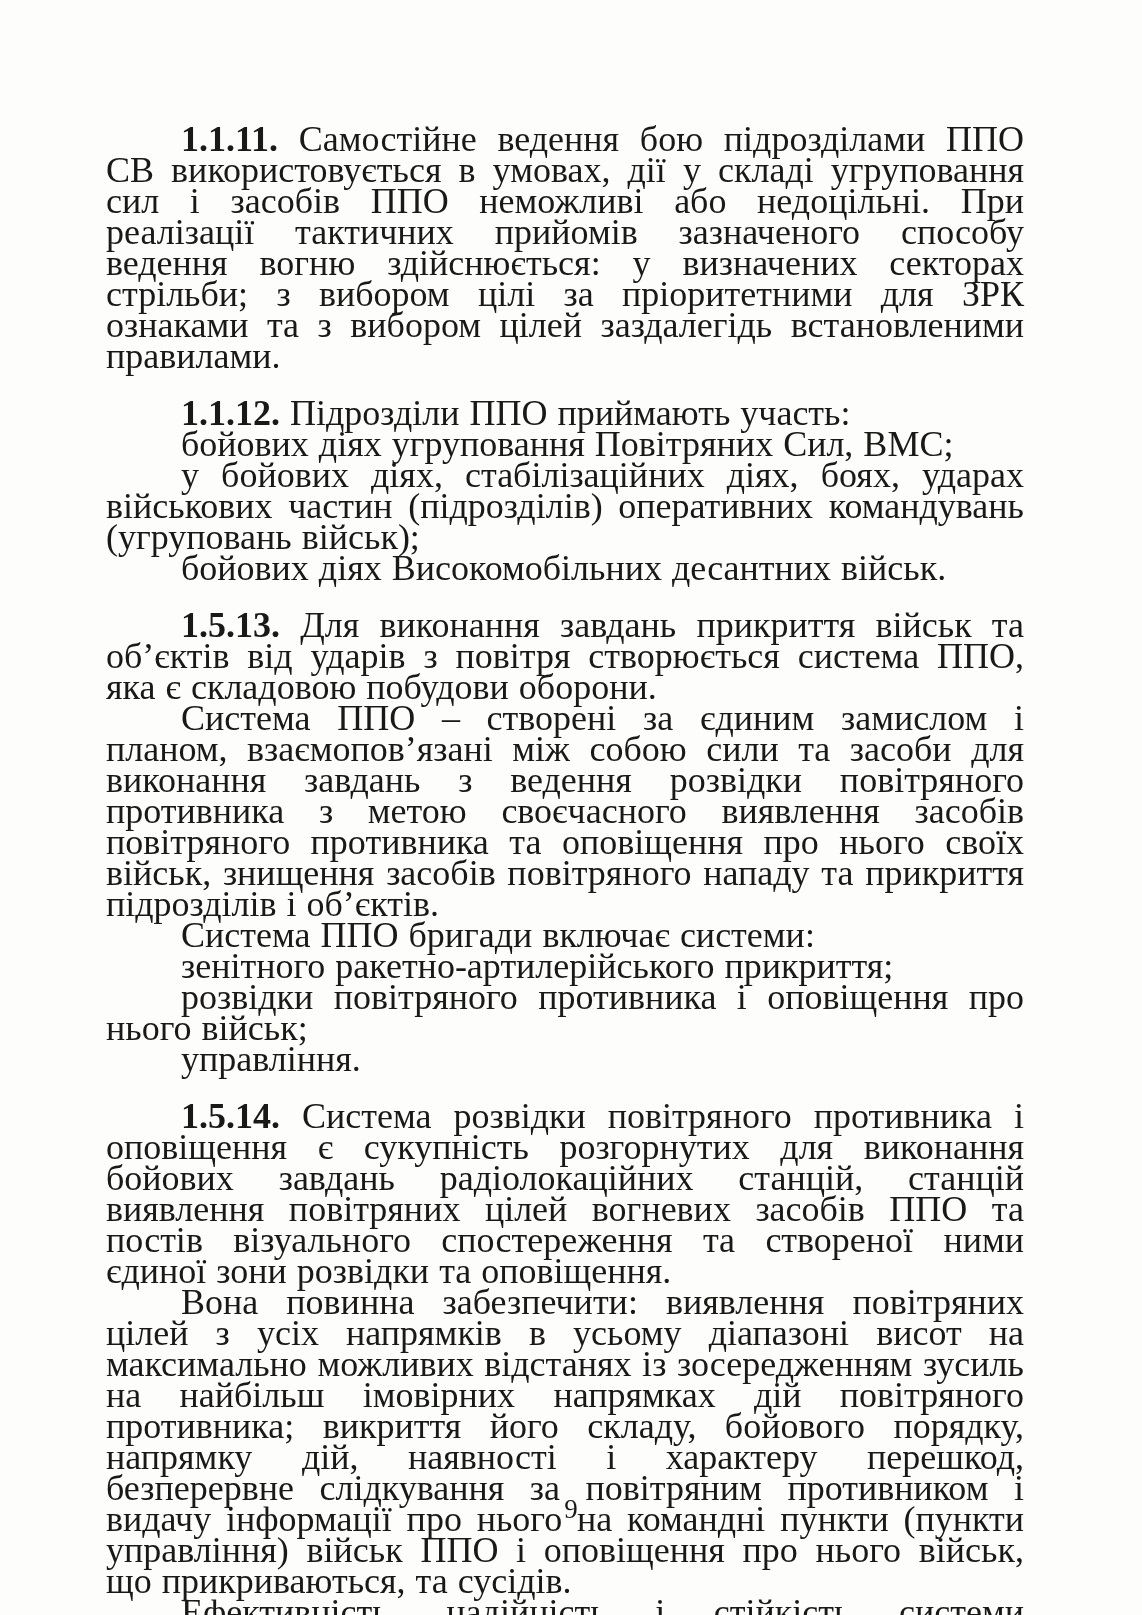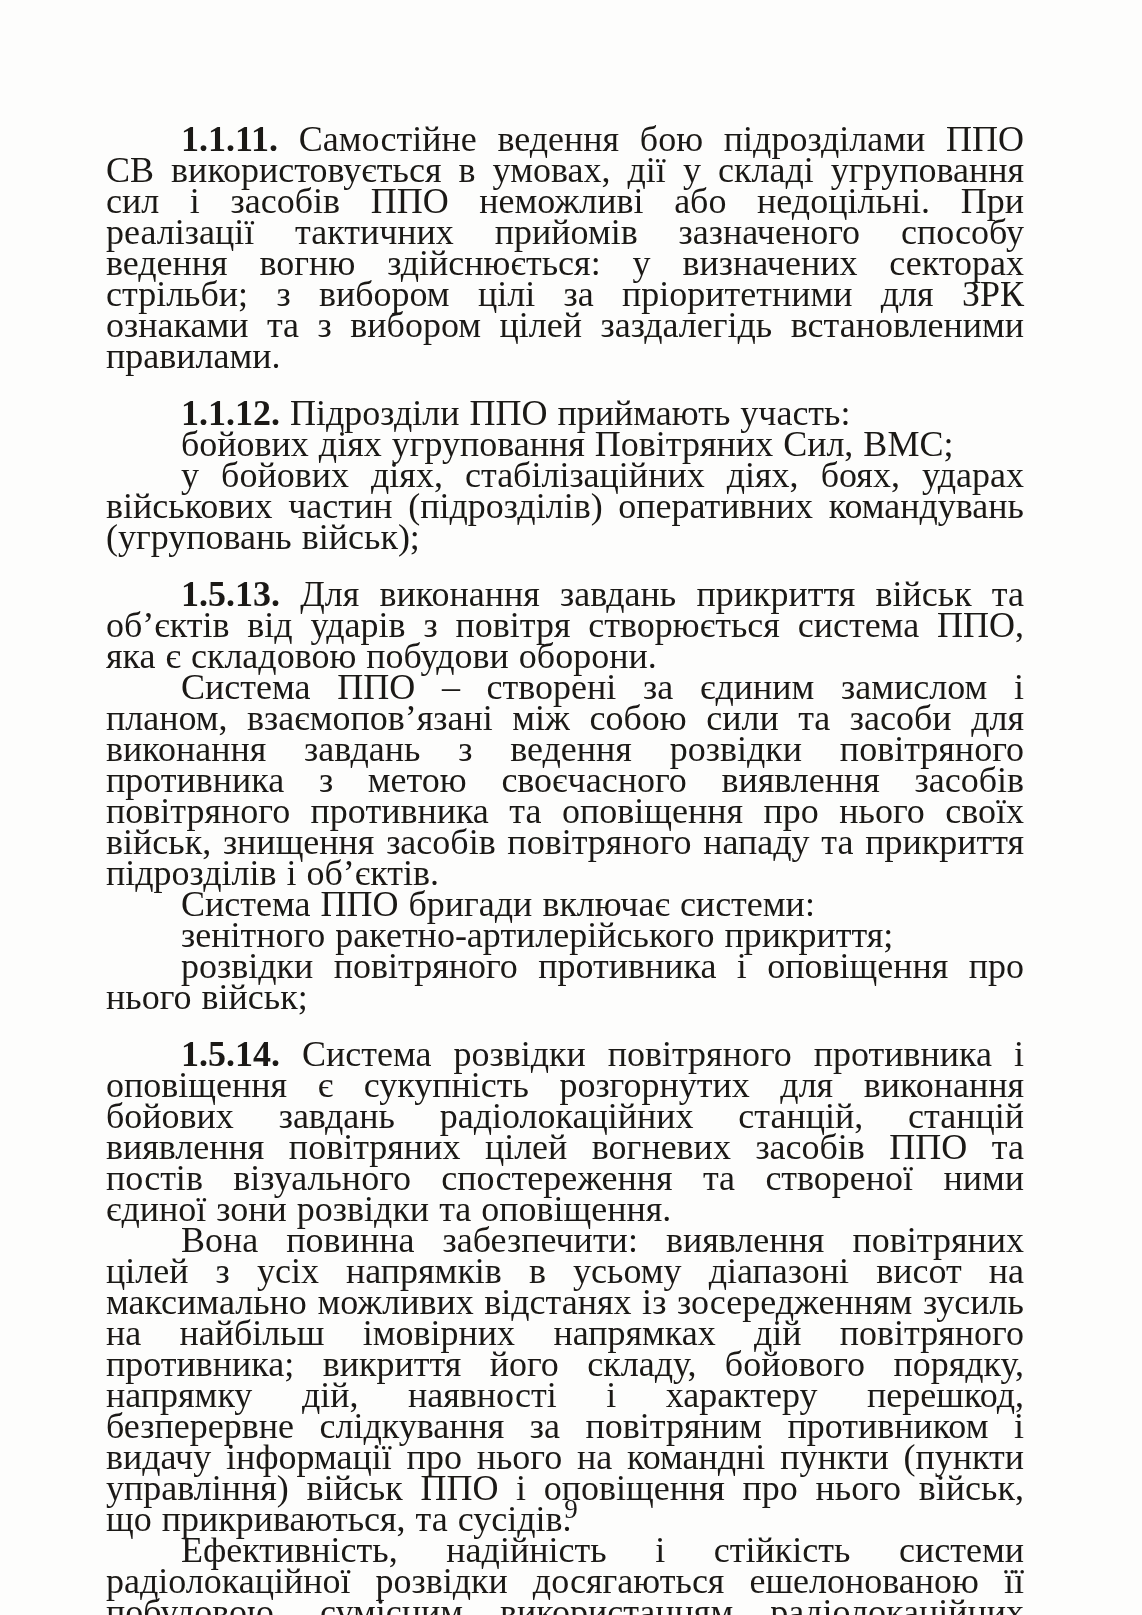--- a/index.html
+++ b/index.html
@@ -60,31 +60,33 @@
   <div class="text-block">
 
     <p class="para"><b class="num">1.1.11.</b> <span>Самостійне ведення бою підрозділами ППО СВ використовується в умовах, дії у складі угруповання сил і засобів ППО неможливі або недоцільні. При реалізації тактичних прийомів зазначеного способу ведення вогню здійснюється: у визначених секторах стрільби; з вибором цілі за пріоритетними для ЗРК ознаками та з вибором цілей заздалегідь встановленими правилами.</span></p>
 
     <p class="para sec"><b class="num">1.1.12.</b> <span>Підрозділи ППО приймають участь:</span></p>
 
     <p class="para"><span>бойових діях угруповання Повітряних Сил, ВМС;</span></p>
 
     <p class="para"><span>у бойових діях, стабілізаційних діях, боях, ударах військових частин (підрозділів) оперативних командувань (угруповань військ);</span></p>
 
+    <p class="para"><span>бойових діях Високомобільних десантних військ.</span></p>
 
     <p class="para sec"><b class="num">1.5.13.</b> <span>Для виконання завдань прикриття військ та об’єктів від ударів з повітря створюється система ППО, яка є складовою побудови оборони.</span></p>
 
     <p class="para"><span>Система ППО – створені за єдиним замислом і планом, взаємопов’язані між собою сили та засоби для виконання завдань з ведення розвідки повітряного противника з метою своєчасного виявлення засобів повітряного противника та оповіщення про нього своїх військ, знищення засобів повітряного нападу та прикриття підрозділів і об’єктів.</span></p>
 
     <p class="para"><span>Система ППО бригади включає системи:</span></p>
 
     <p class="para"><span>зенітного ракетно-артилерійського прикриття;</span></p>
 
     <p class="para"><span>розвідки повітряного противника і оповіщення про нього військ;</span></p>
 
+    <p class="para"><span>управління.</span></p>
 
     <p class="para sec"><b class="num">1.5.14.</b> <span>Система розвідки повітряного противника і оповіщення є сукупність розгорнутих для виконання бойових завдань радіолокаційних станцій, станцій виявлення повітряних цілей вогневих засобів ППО та постів візуального спостереження та створеної ними єдиної зони розвідки та оповіщення.</span></p>
 
     <p class="para"><span>Вона повинна забезпечити: виявлення повітряних цілей з усіх напрямків в усьому діапазоні висот на максимально можливих відстанях із зосередженням зусиль на найбільш імовірних напрямках дій повітряного противника; викриття його складу, бойового порядку, напрямку дій, наявності і характеру перешкод, безперервне слідкування за повітряним противником і видачу інформації про нього на командні пункти (пункти управління) військ ППО і оповіщення про нього військ, що прикриваються, та сусідів.</span></p>
 
     <p class="para"><span>Ефективність, надійність і стійкість системи радіолокаційної розвідки досягаються ешелонованою її побудовою, сумісним використанням радіолокаційних станцій з різними діапазонами робочих частот, резервних радіолокаційних засобів на напрямках можливих дій авіації противника на гранично малих висотах і ділянках, що не переглядаються постійно діючими радіолокаційними підрозділами (засобами).</span></p>
 
 
   </div>
 

